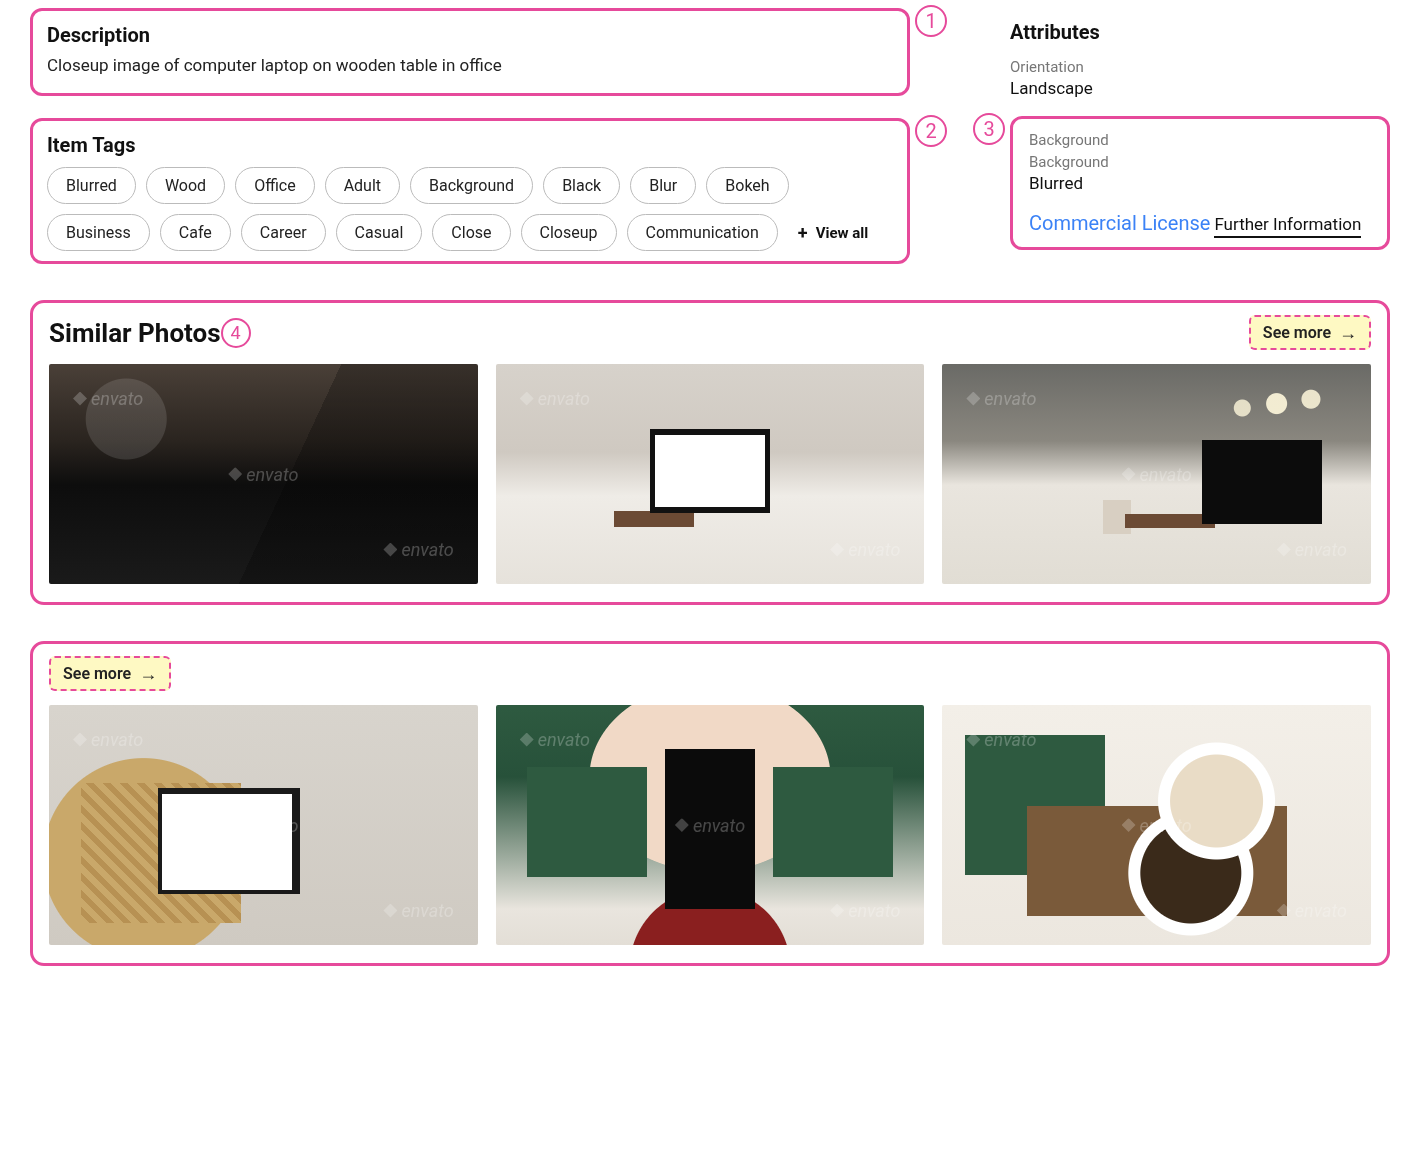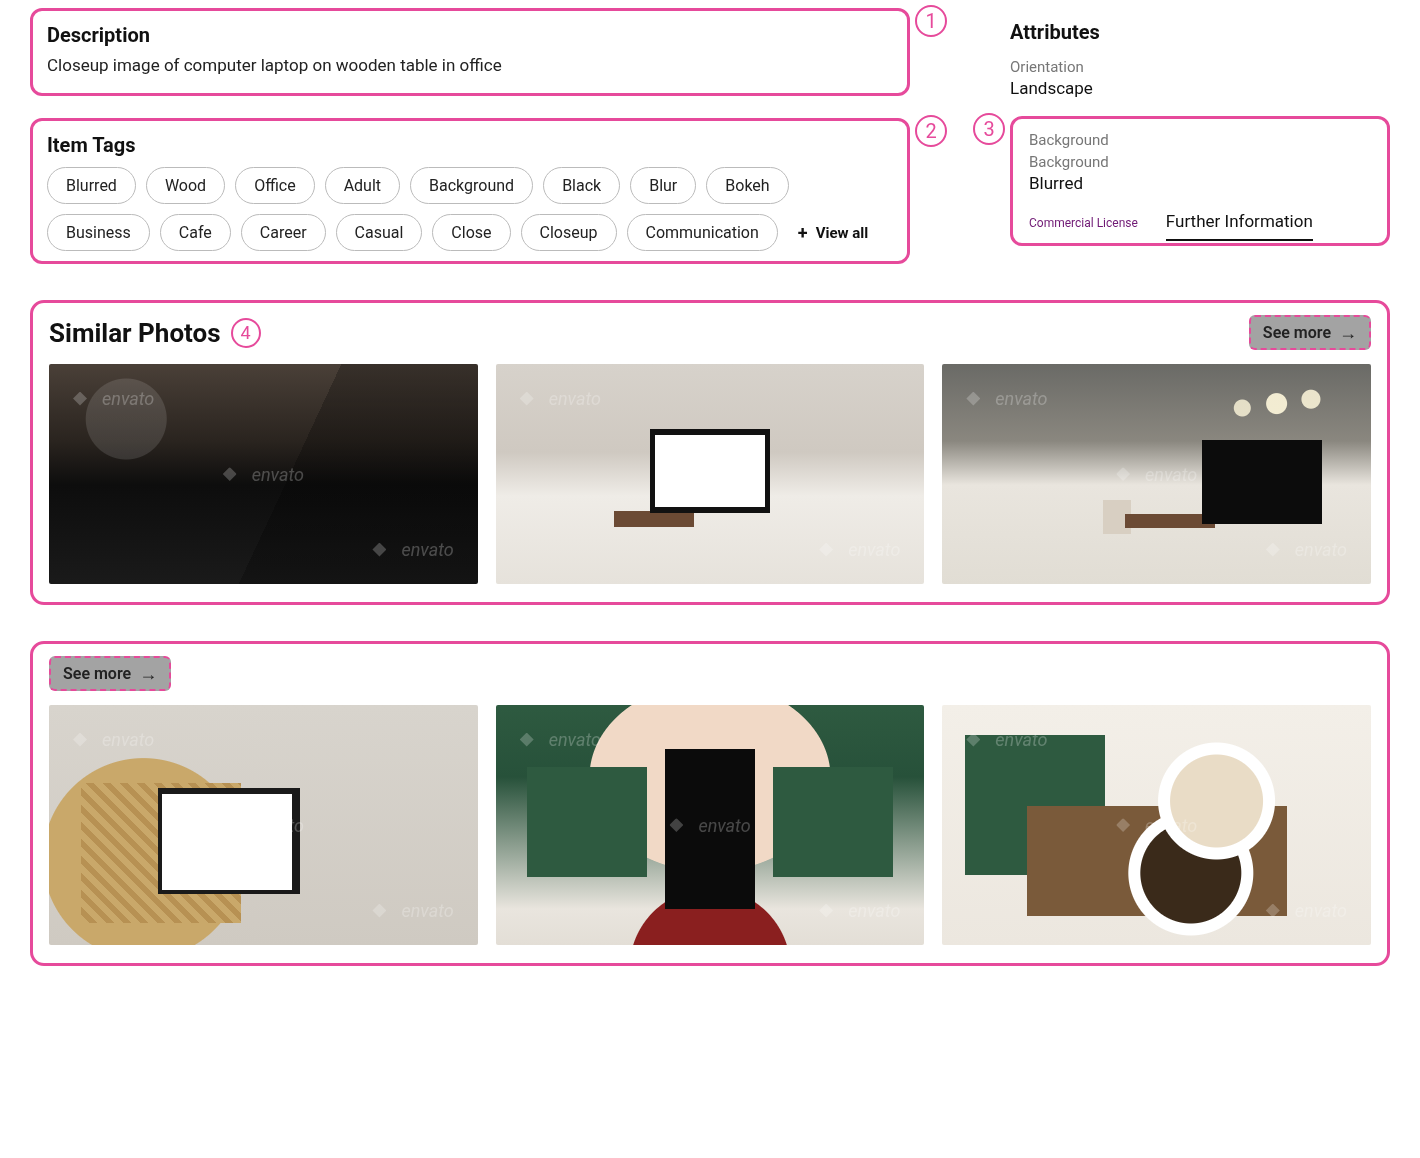--- a/index.html
+++ b/index.html
@@ -74,43 +74,43 @@
     padding: 8px 10px;
     cursor: pointer;
   }
   .plus-icon { font-size: 18px; font-weight: 700; line-height: 1; }
 
   .attr-title { font-size: 20px; font-weight: 700; margin: 0 0 14px 0; }
   .attr-label { font-size: 15px; color: #777; margin-top: 0; }
   .attr-value { font-size: 17px; color: #111; margin: 2px 0 18px 0; }
   .attr-block { margin-bottom: 4px; }
   .license-row { margin-top: 8px; }
-  .license-label { color: #701a75; font-size: 12px; margin-right: 24px; }
+  .license-label { color: #3b82f6; font-size: 20px; }
   .further-link {
     font-size: 17px;
     color: #111;
     border-bottom: 2px solid #111;
-    padding-bottom: 8px;
+    padding-bottom: 2px;
     cursor: pointer;
   }
 
   .section-row {
     margin-top: 36px;
     border: 3px solid #e64a9b;
     border-radius: 14px;
     padding: 12px 16px 18px 16px;
     position: relative;
   }
   .section-head {
     display: flex;
     align-items: center;
     justify-content: space-between;
     margin-bottom: 14px;
   }
-  .section-title-wrap { display: flex; align-items: flex-start; gap: 10px; }
+  .section-title-wrap { display: flex; align-items: flex-start; }
   h2.row-title { font-size: 26px; font-weight: 700; margin: 0; }
   .row-annot {
     width: 30px; height: 30px;
     border: 2px solid #e64a9b;
     border-radius: 50%;
     color: #e64a9b;
     font-size: 18px;
     display: inline-flex;
     align-items: center;
     justify-content: center;
@@ -119,21 +119,21 @@
     border: 2px dashed #e64a9b;
     border-radius: 6px;
     padding: 6px 12px;
     display: inline-flex;
     align-items: center;
     gap: 8px;
     font-size: 16px;
     font-weight: 600;
     cursor: pointer;
     color: #222;
-    background: #a3a3a3;
+    background: #fef9c3;
   }
   .arrow-icon { font-size: 18px; line-height: 1; }
 
   .thumbs { display: flex; gap: 18px; }
   .thumb {
     flex: 1 1 0;
     height: 220px;
     border-radius: 2px;
     position: relative;
     overflow: hidden;
@@ -142,21 +142,21 @@
   }
   .thumb.more { height: 240px; }
   .wm {
     position: absolute;
     color: rgba(255,255,255,0.25);
     font-size: 18px;
     font-style: italic;
     pointer-events: none;
     display: flex;
     align-items: center;
-    gap: 15px;
+    gap: 4px;
   }
   .wm.top-left { top: 24px; left: 24px; }
   .wm.center { top: 50%; left: 50%; transform: translate(-50%,-50%); }
   .wm.bot-right { bottom: 24px; right: 24px; }
 
   
   .sim-1 { background:
     linear-gradient(115deg, rgba(0,0,0,0) 55%, rgba(0,0,0,0.25) 55%),
     radial-gradient(circle at 18% 25%, rgba(255,255,255,0.12) 0 40px, transparent 41px),
     linear-gradient(180deg, #4a4038 0%, #2a241f 35%, #0d0d0d 55%, #1a1a1a 100%);

